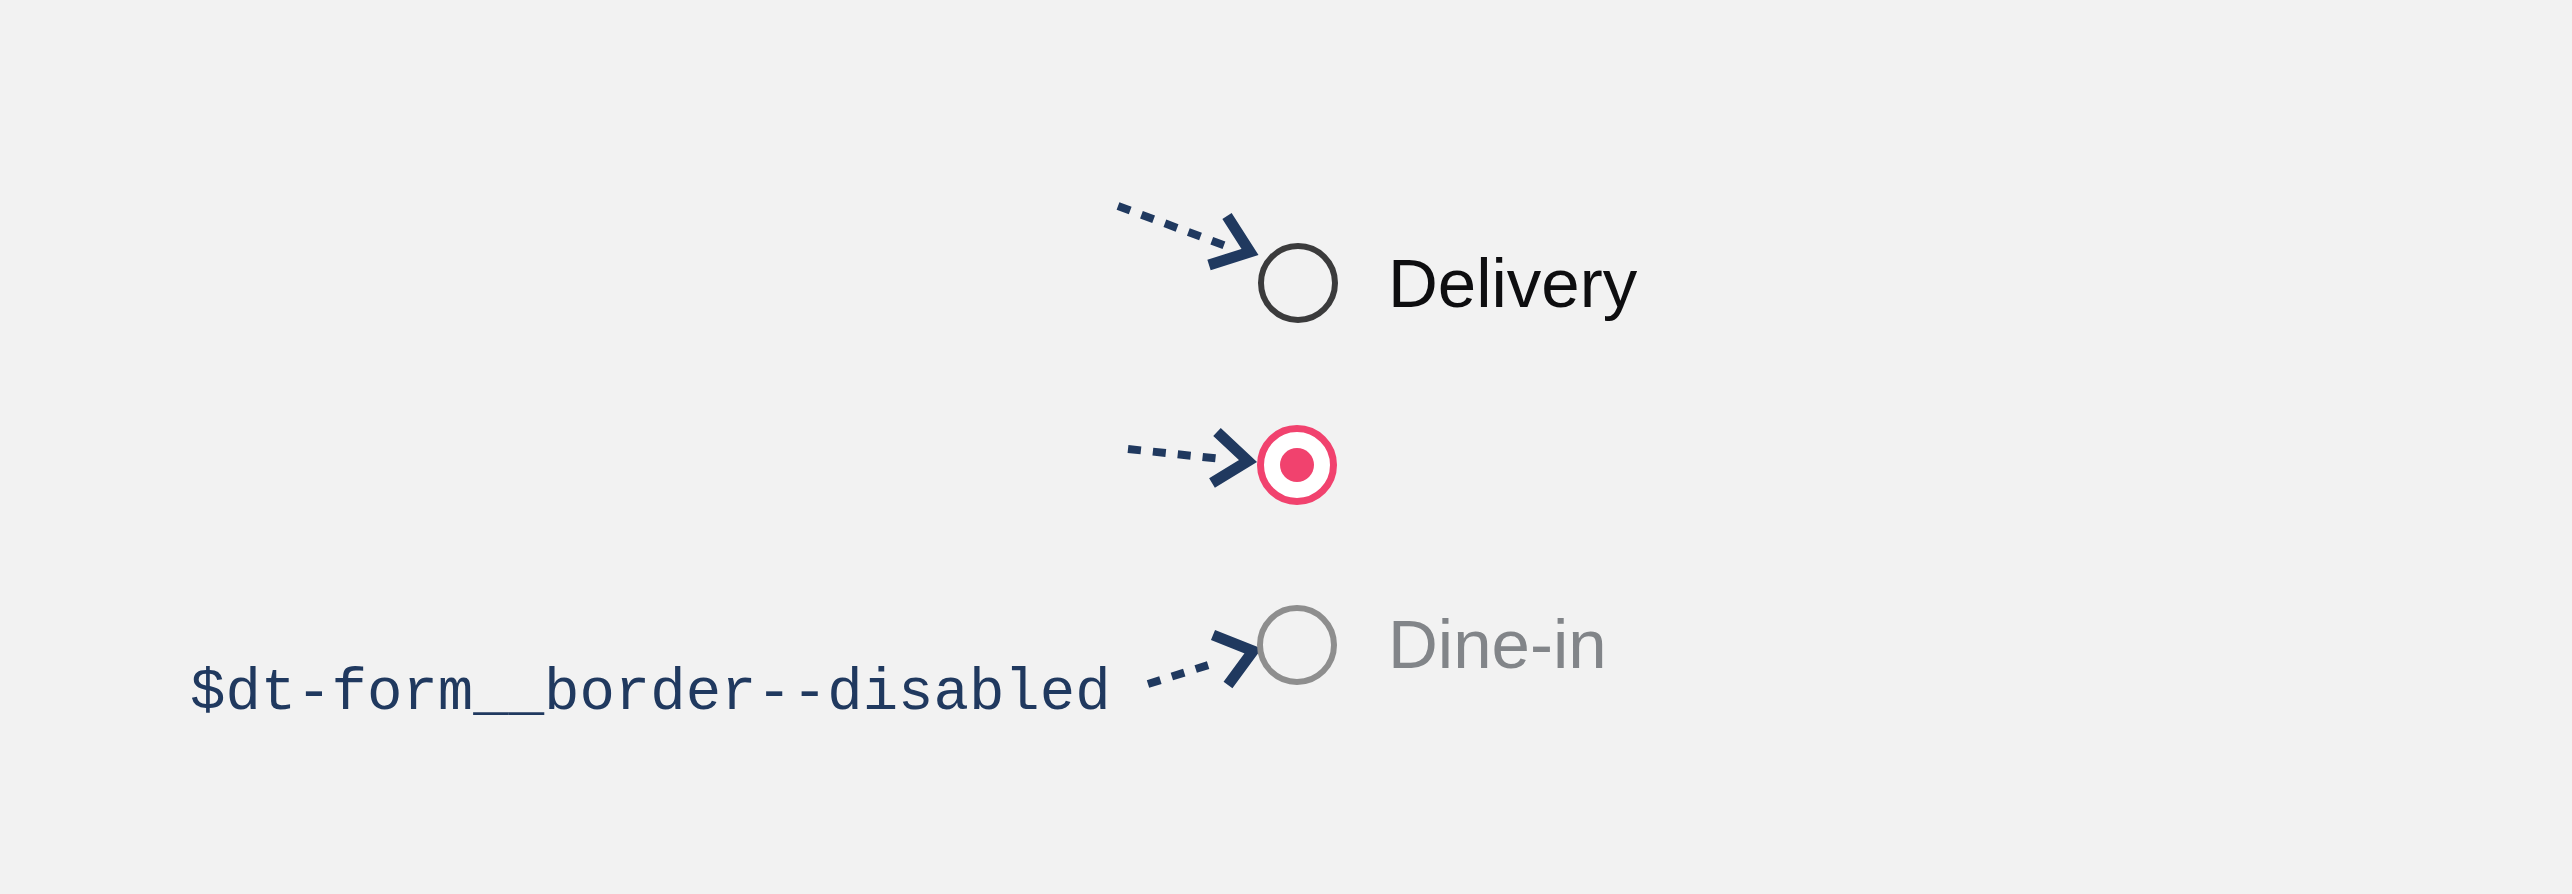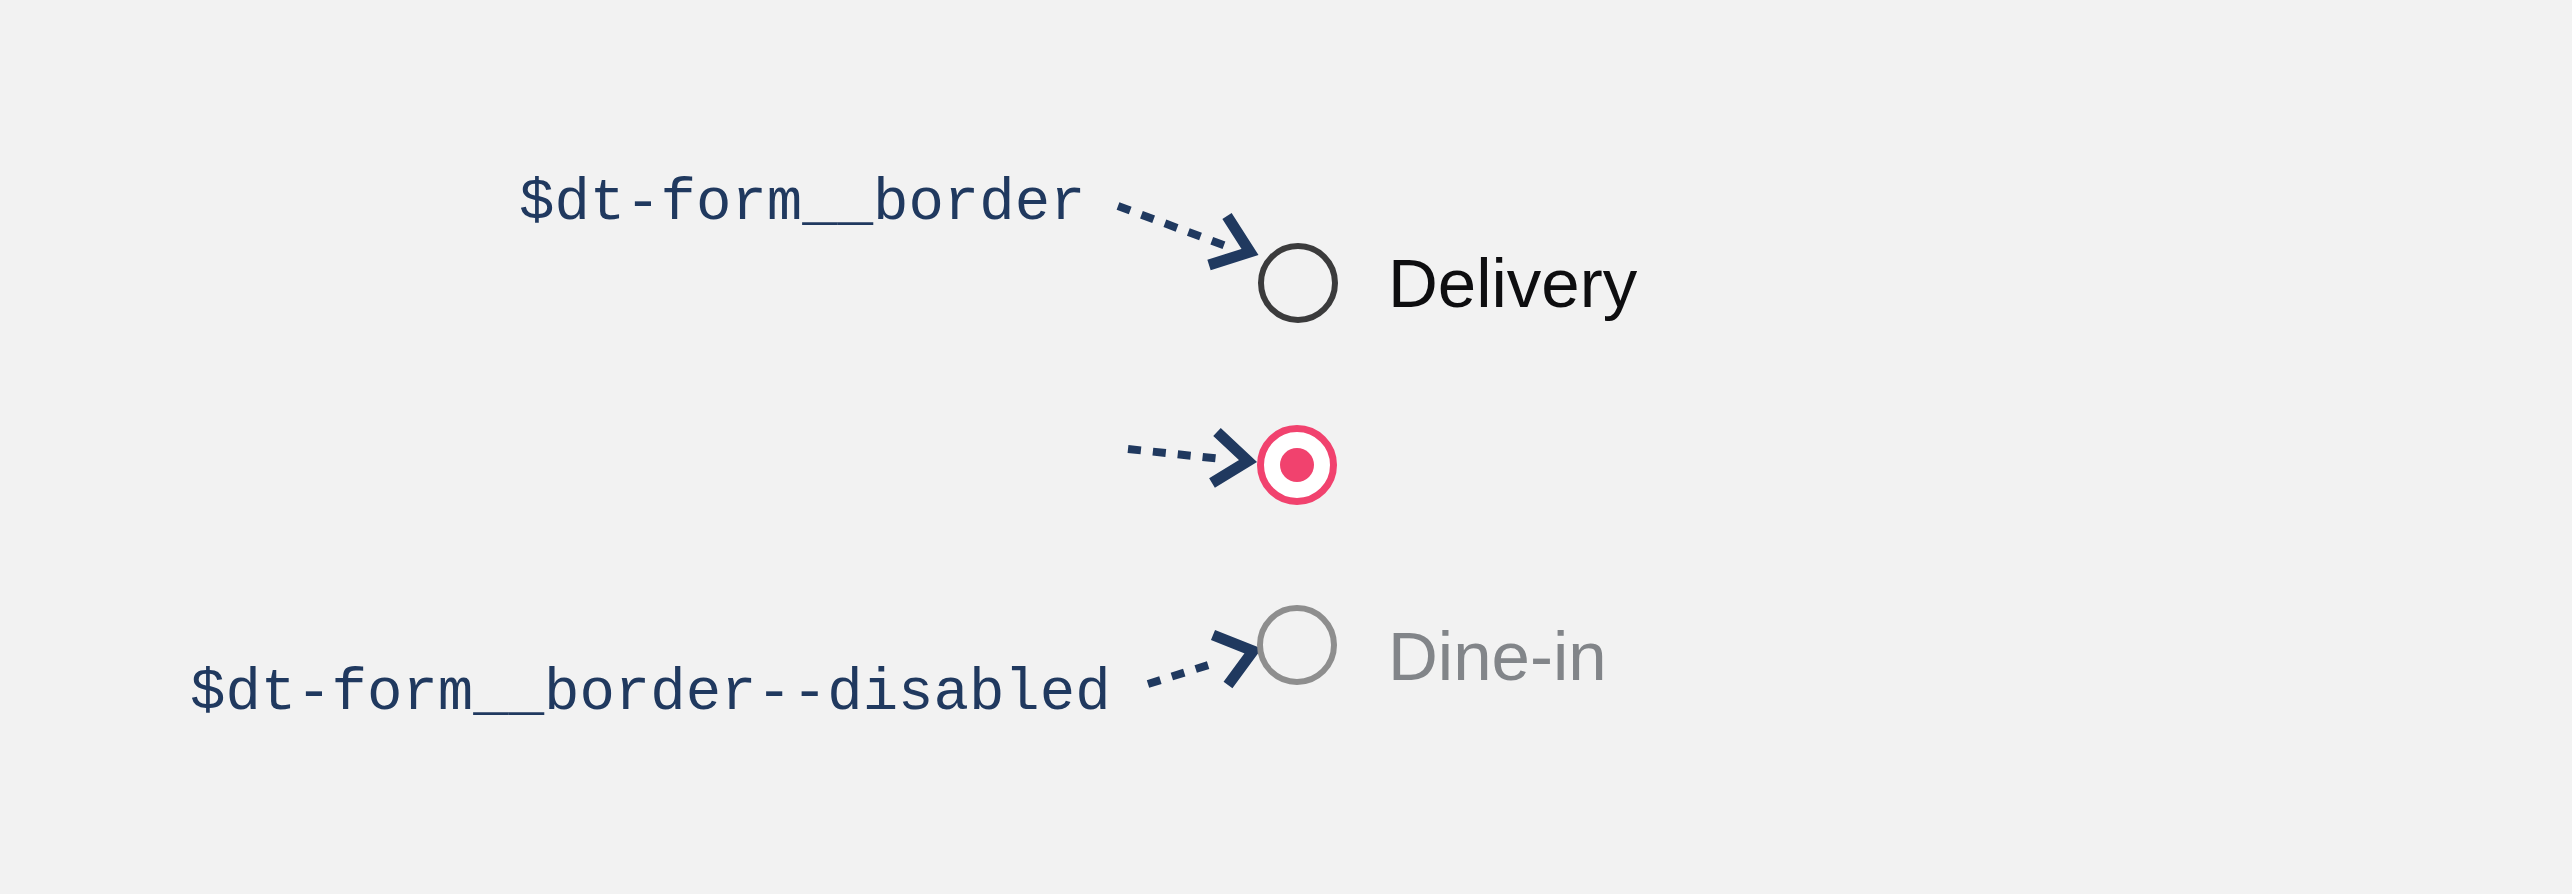--- a/index.html
+++ b/index.html
@@ -58,21 +58,21 @@
     left: 1388px;
     font-size: 69px;
     line-height: 80px;
     font-weight: 500;
     color: var(--option-text, #0e0e10);
     white-space: pre;
   }
   .option-row1 { top: 244px; }
   .option-row2 { top: 425px; }
   .option-row3 { top: 605px; }
-  .option-disabled { color: var(--option-text-disabled, #828589); margin-top: 12px; }
+  .option-disabled { color: var(--option-text-disabled, #828589); }
 
   .arrow-overlay {
     position: absolute;
     left: 0;
     top: 0;
     width: 2572px;
     height: 894px;
     color: var(--annotation, #20395f);
     pointer-events: none;
   }
@@ -89,21 +89,20 @@
     stroke-linejoin: miter;
     stroke-linecap: butt;
     fill: none;
   }
 </style>
 </head>
 <body>
 
 <div class="canvas">
 
-  <span class="token-label token-row1">$dt-form__border</span>
   <span class="token-label token-row3">$dt-form__border--disabled</span>
 
   <svg class="arrow-overlay" viewBox="0 0 2572 894" xmlns="http://www.w3.org/2000/svg">
     <g>
       <path class="arrow-dash" d="M1118 206 L1226 246"></path>
       <polyline class="arrow-head" points="1227,216 1250,252 1209,265"></polyline>
     </g>
     <g>
       <path class="arrow-dash" d="M1128 449 L1222 459"></path>
       <polyline class="arrow-head" points="1217,432 1248,461 1212,483"></polyline>

